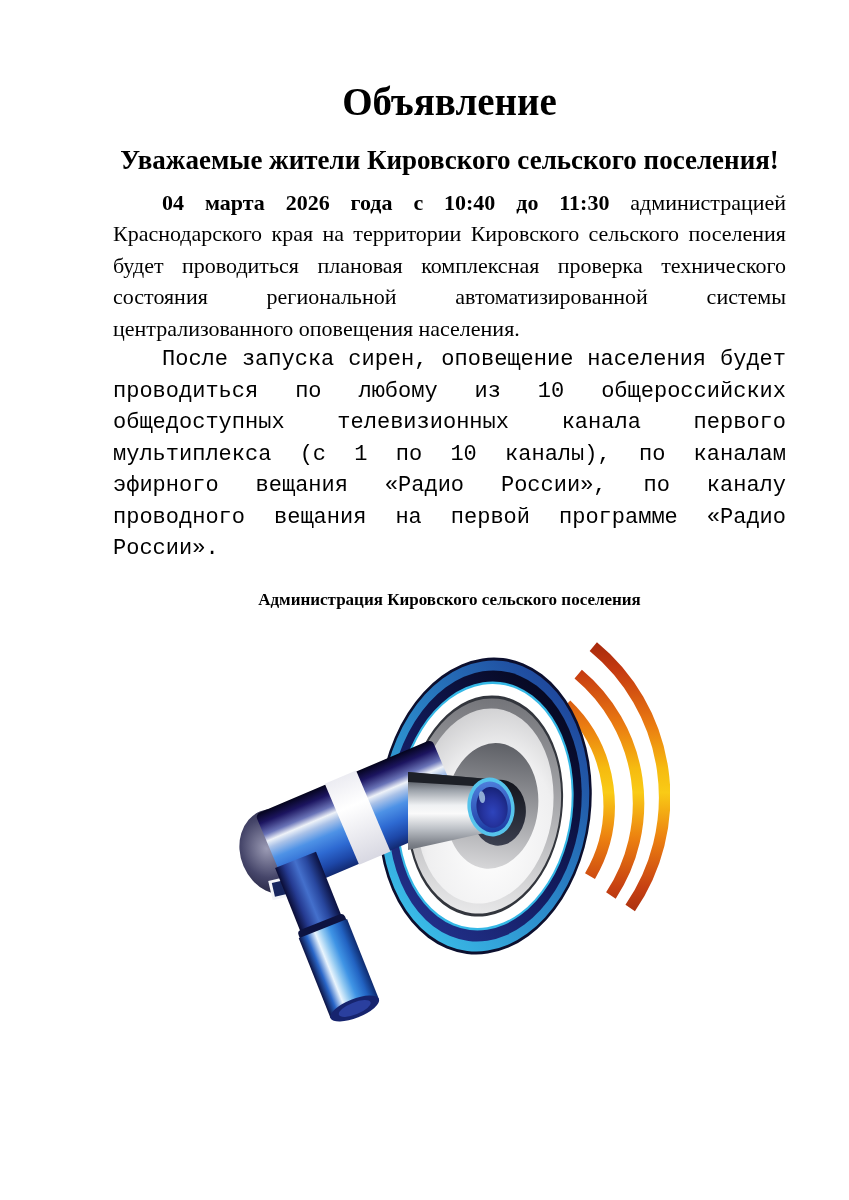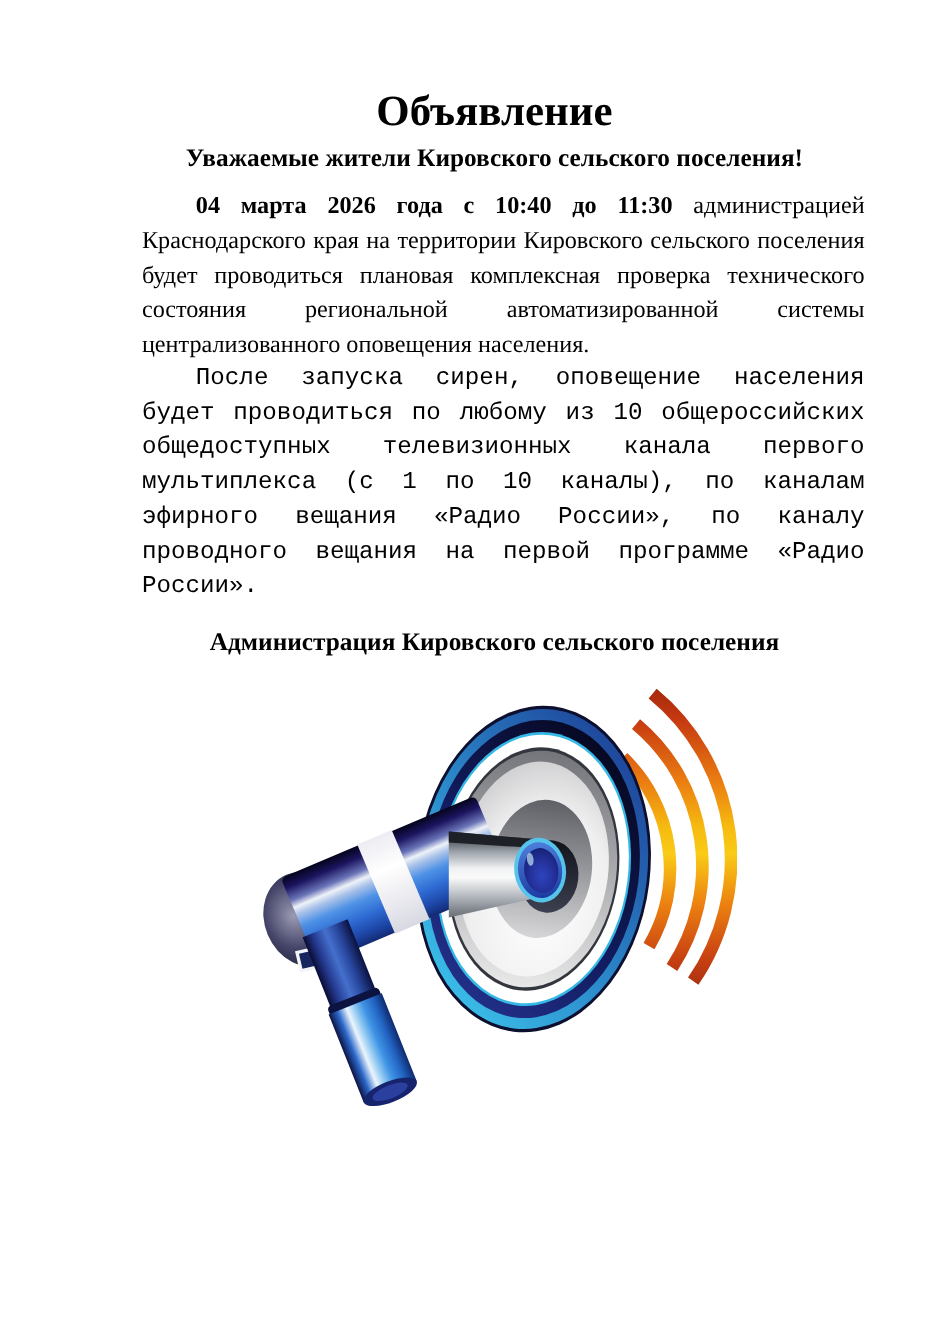--- a/index.html
+++ b/index.html
@@ -15,44 +15,44 @@
     color:#000000;
   }
   .doc-title {
     margin:0;
     font-size:39px;
     font-weight:bold;
     line-height:1.05;
     text-align:center;
   }
   .greeting {
-    margin:8px 0 0 0;
-    font-size:23px;
+    margin:24px 0 0 0;
+    font-size:27px;
     font-weight:bold;
     line-height:26px;
     text-align:center;
   }
   .body-par {
-    margin:14px 0 0 16px;
+    margin:14px 0 0 0;
     font-size:22px;
     line-height:31.5px;
   }
   .justify {
     text-align:justify;
     text-indent:49px;
   }
   .centered {
     margin:0;
     text-align:center;
     text-indent:49px;
   }
   .no-top { margin-top:0;font-family:Liberation Mono, monospace; }
   .signature {
     margin:22px 0 0 0;
-    font-size:23px;
+    font-size:17px;
     font-weight:bold;
     line-height:26px;
     text-align:center;
   }
   .illustration {
     display:block;
     margin:18px 0 0 112px;
   }
 </style>
 </head>

